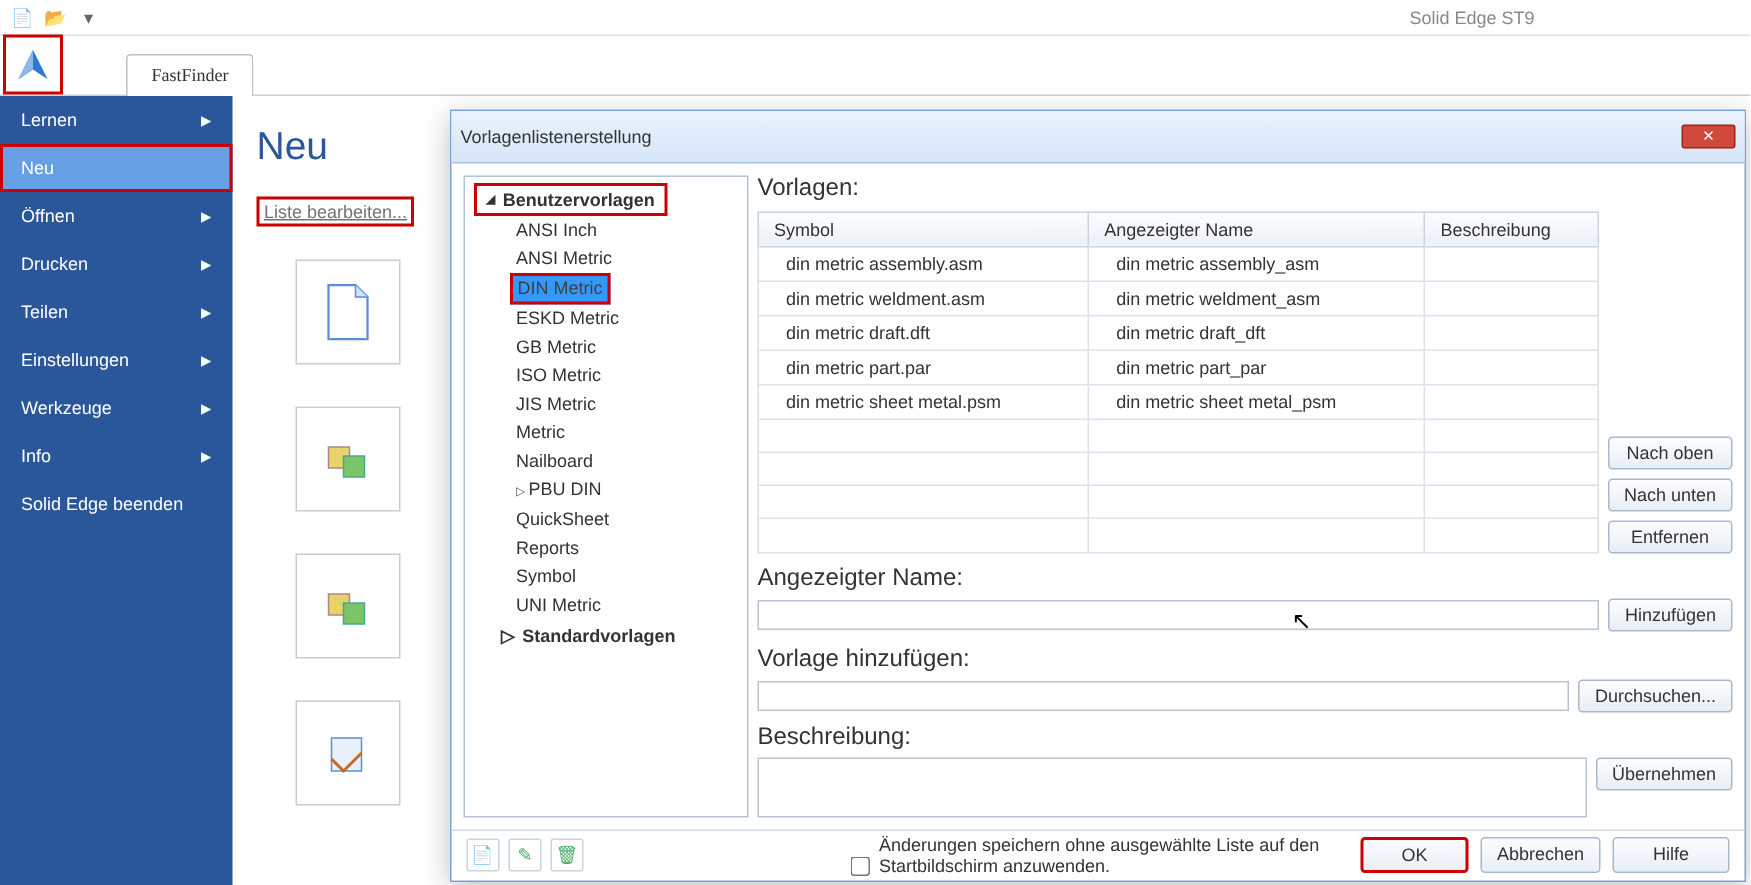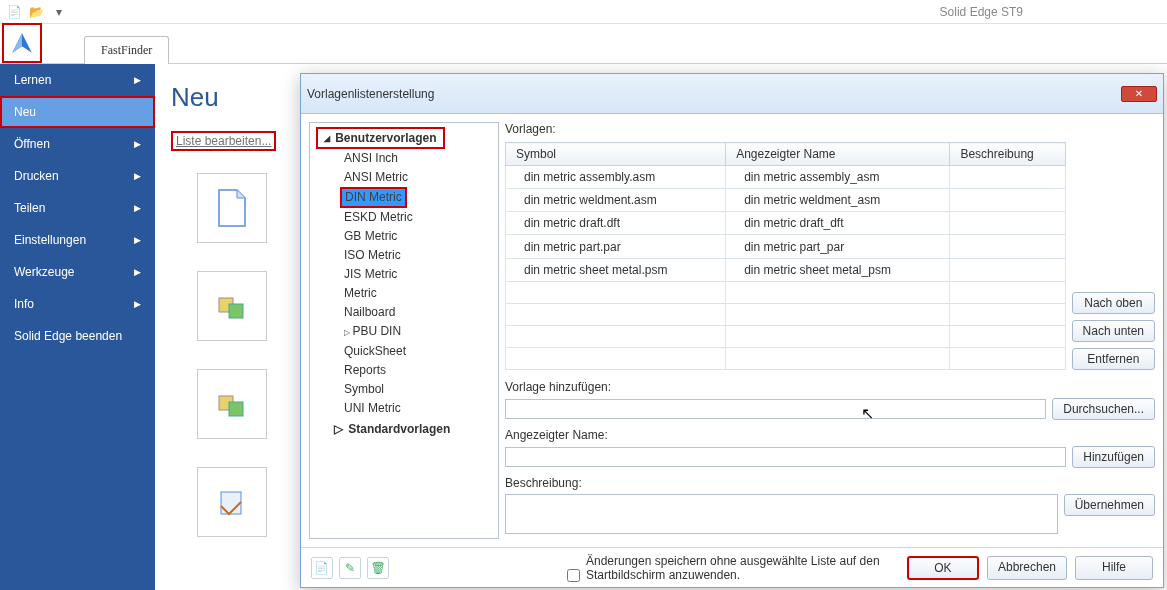--- a/index.html
+++ b/index.html
@@ -45,21 +45,21 @@
 .tree-root { font-weight: bold; padding: 2px 6px; border: 2px solid #c00; display: inline-flex; align-items: center; gap: 5px; margin-left: 6px; }
 .tree-root .toggle { font-size: 8px; }
 .tree-children { margin-left: 30px; }
 .tree-item { padding: 1px 4px; font-size: 12px; cursor: pointer; line-height: 17px; }
 .tree-item.selected { background: #3399ff; color: #404040; border: 2px solid #c00; display: inline-block; padding: 0 3px; }
 .tree-item.parent::before { content: "▷ "; font-size: 8px; color: #555; }
 .tree-root2 { font-weight: bold; padding: 2px 6px; margin-left: 18px; margin-top: 2px; display: flex; align-items: center; gap: 5px; }
 
 
 .dialog-right { flex: 1; display: flex; flex-direction: column; gap: 4px; }
-.section-label { font-size: 12px; margin-bottom: 2px; }
+.section-label { font-size: 16px; margin-bottom: 2px; }
 .table-and-btns { display: flex; gap: 6px; }
 .dlg-table { flex: 1; border: 1px solid #b8c4d4; border-collapse: collapse; font-size: 12px; background: #fff; }
 .dlg-table th { background: linear-gradient(#fdfdfd,#ecf1f8); border: 1px solid #c8d4e4; padding: 4px 10px; text-align: left; font-weight: normal; }
 .dlg-table td { border: 1px solid #dbe3ee; padding: 3px 18px; height: 20px; }
 .dlg-table tr.empty td { height: 20px; }
 .side-btns { display: flex; flex-direction: column; gap: 6px; margin-top: 150px; }
 .btn { min-width: 78px; padding: 3px 10px; border: 1px solid #a8b8cc; background: linear-gradient(#fdfdfe,#e8eef6); border-radius: 3px; font-size: 12px; cursor: pointer; text-align: center; }
 
 .form-row { display: flex; align-items: center; gap: 6px; margin-top: 4px; }
 .form-row .txt { flex: 1; height: 20px; border: 1px solid #b8c4d4; background: #fff; }
@@ -244,33 +244,33 @@
               </tr>
             </tbody>
         </table>
         <div class="side-btns">
           <div class="btn">Nach oben</div>
           <div class="btn">Nach unten</div>
           <div class="btn">Entfernen</div>
         </div>
       </div>
 
+      <div style="margin-top:4px">
+        <div class="section-label">Angezeigter Name:</div>
+        <div class="form-row">
+          <div class="txt"></div>
+          <div class="btn">Hinzufügen</div>
+        </div>
+      </div>
+
       <div style="margin-top:6px">
         <div class="section-label">Vorlage hinzufügen:</div>
         <div class="form-row">
           <div class="txt"></div>
           <div class="btn">Durchsuchen...</div>
-        </div>
-      </div>
-
-      <div style="margin-top:4px">
-        <div class="section-label">Angezeigter Name:</div>
-        <div class="form-row">
-          <div class="txt"></div>
-          <div class="btn">Hinzufügen</div>
         </div>
       </div>
 
       <div style="margin-top:4px">
         <div class="section-label">Beschreibung:</div>
         <div class="form-row" style="align-items:flex-start">
           <div class="textarea-box"></div>
           <div class="btn">Übernehmen</div>
         </div>
       </div>

